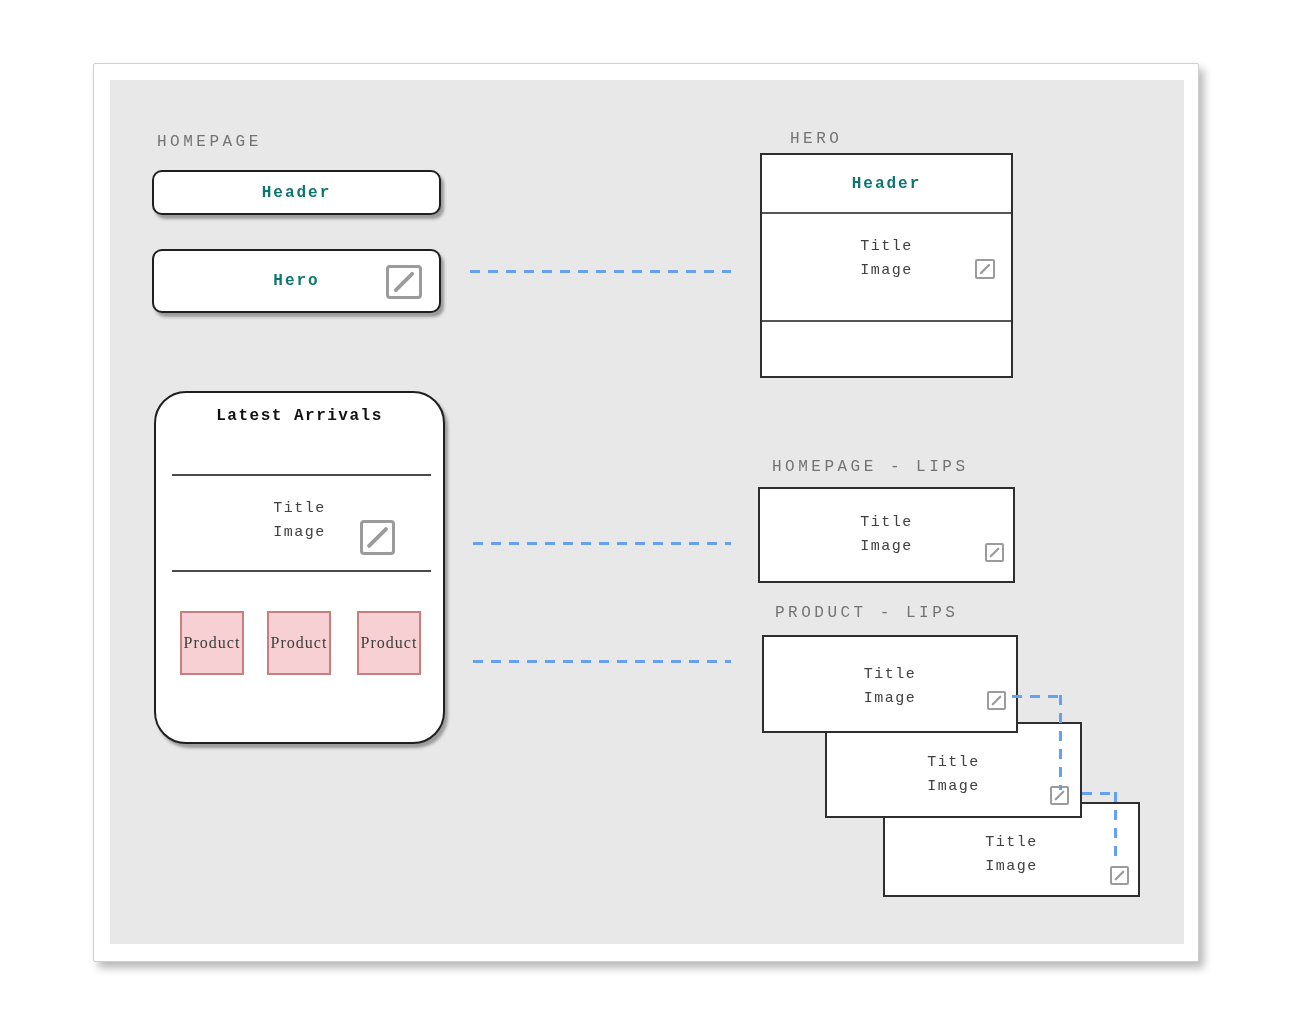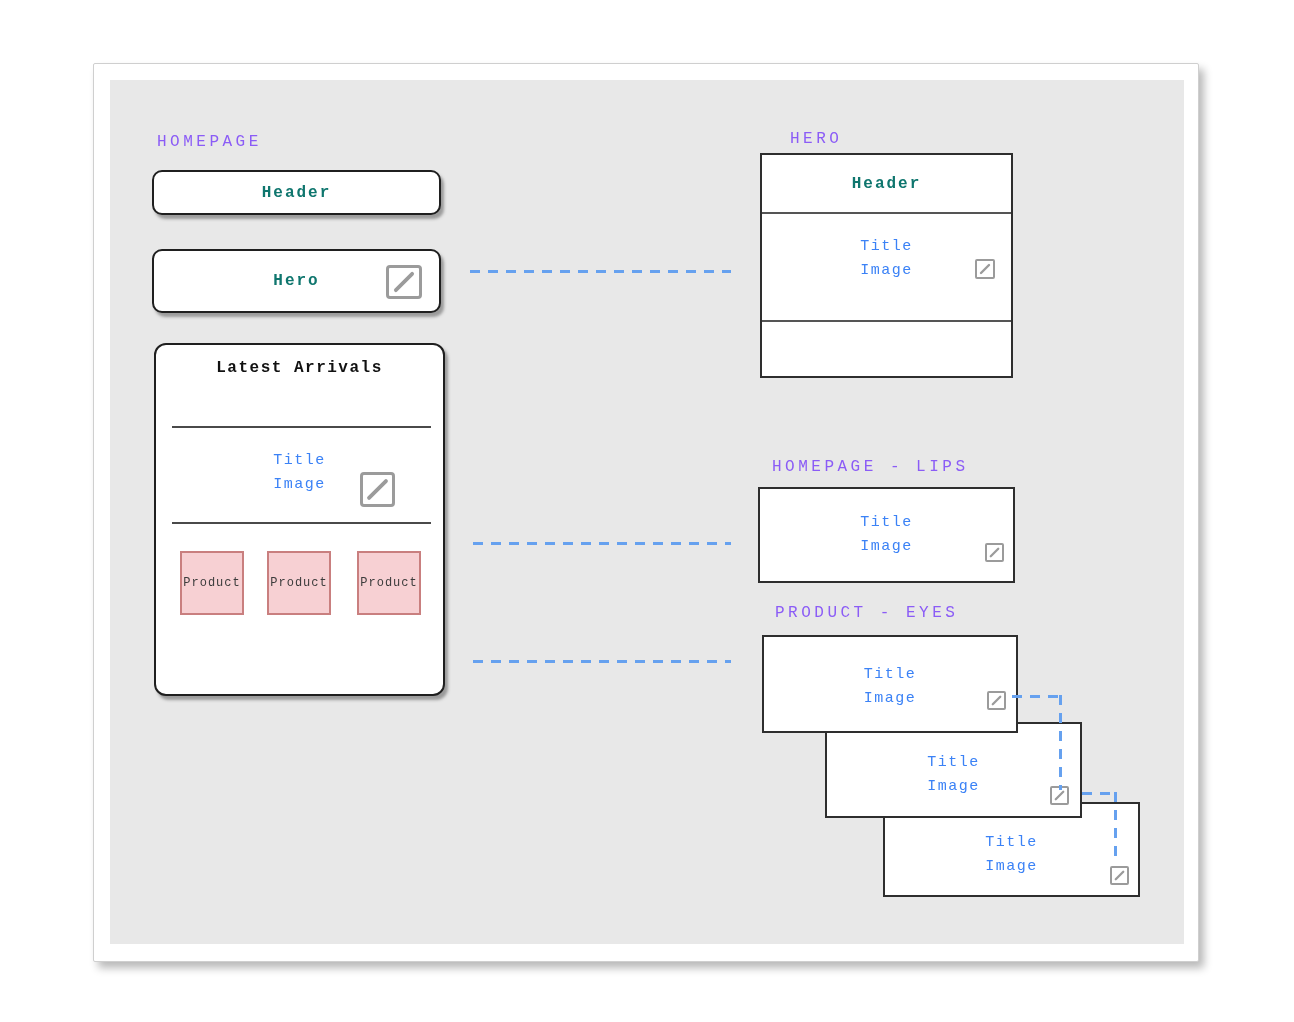--- a/index.html
+++ b/index.html
@@ -17,48 +17,48 @@
        font-family:"Liberation Mono","DejaVu Sans Mono",monospace;}
   .page{position:absolute;inset:0;}
 
   .frame{position:absolute;left:93px;top:63px;width:1106px;height:899px;
          background:var(--frame-bg);border:1px solid #cfcfcf;border-radius:2px;
          box-shadow:5px 6px 9px rgba(0,0,0,.28);}
   .panel{position:absolute;left:110px;top:80px;width:1074px;height:864px;
          background:var(--panel-bg);}
 
   .lbl{position:absolute;font-size:16px;line-height:18px;letter-spacing:3.5px;
-       color:#8b5cf6;white-space:nowrap;}
+       color:#737373;white-space:nowrap;}
 
   
   .rbox{position:absolute;background:#fff;border:2px solid var(--box-border);
         border-radius:10px;box-shadow:3px 4px 3px rgba(80,80,80,.5);}
   .rbox.center{display:flex;align-items:center;justify-content:center;}
   .bold-label{font-weight:bold;font-size:16px;letter-spacing:2px;color:#0f766e;white-space:nowrap;}
 
-  .latest{border-radius:12px;}
+  .latest{border-radius:32px;margin-top:48px;}
   .latest-title{position:absolute;top:14px;left:0;width:100%;text-align:center;
         font-weight:bold;font-size:16px;letter-spacing:1.5px;color:#111;}
   .hr{position:absolute;left:16px;width:259px;height:2px;background:#4a4a4a;}
 
   
   .ti{position:absolute;left:0;width:100%;text-align:center;font-size:15px;
-      letter-spacing:1.5px;line-height:24px;color:#3b82f6;}
+      letter-spacing:1.5px;line-height:24px;color:#404040;}
 
   
   .ph{position:absolute;background:#fff;border:3px solid var(--icon-gray);border-radius:4px;}
   .ph svg{position:absolute;inset:0;width:100%;height:100%;}
   .ph svg line{stroke:var(--icon-gray);stroke-width:3.2;stroke-linecap:round;}
   .ph.sm{border-width:2px;border-radius:2px;}
   .ph.sm svg line{stroke-width:3.6;}
 
-  .product{position:absolute;width:64px;height:64px;top:206px;
+  .product{position:absolute;width:64px;height:64px;top:218px;
            background:var(--product-fill);border:2px solid var(--product-border);
            display:flex;align-items:center;justify-content:center;
-           font-size:12px;letter-spacing:1px;color:#3c3c3c;}
+           font-size:16px;letter-spacing:1px;color:#3c3c3c;font-family:Liberation Serif, serif;}
 
   
   .sheet{position:absolute;background:#fff;border:2px solid #2e2e2e;}
   .hero-row1{position:absolute;left:0;top:0;width:100%;height:59px;
              border-bottom:2px solid #555;display:flex;align-items:center;justify-content:center;}
   .hero-row2{position:absolute;left:0;top:61px;width:100%;height:106px;border-bottom:2px solid #555;}
 
   
   .dash-h{position:absolute;height:3px;z-index:6;
           background:repeating-linear-gradient(90deg,var(--accent-blue) 0 10px,transparent 10px 18px);}
@@ -138,21 +138,21 @@
       <div>Title</div>
       <div>Image</div>
     </div>
     <span class="ph sm" style="left:225px;top:54px;width:19px;height:19px;">
       <svg viewBox="0 0 24 24">
           <line x1="6" y1="18" x2="18" y2="6"></line>
         </svg>
     </span>
   </div>
 
-  <div class="lbl" style="left:775px;top:604px;">PRODUCT - EYES</div>
+  <div class="lbl" style="left:775px;top:604px;">PRODUCT - LIPS</div>
 
   <div class="sheet" style="left:762px;top:635px;width:256px;height:98px;z-index:3;">
     <div class="ti" style="top:26px;">
       <div>Title</div>
       <div>Image</div>
     </div>
     <span class="ph sm" style="left:223px;top:54px;width:19px;height:19px;">
       <svg viewBox="0 0 24 24">
           <line x1="6" y1="18" x2="18" y2="6"></line>
         </svg>

